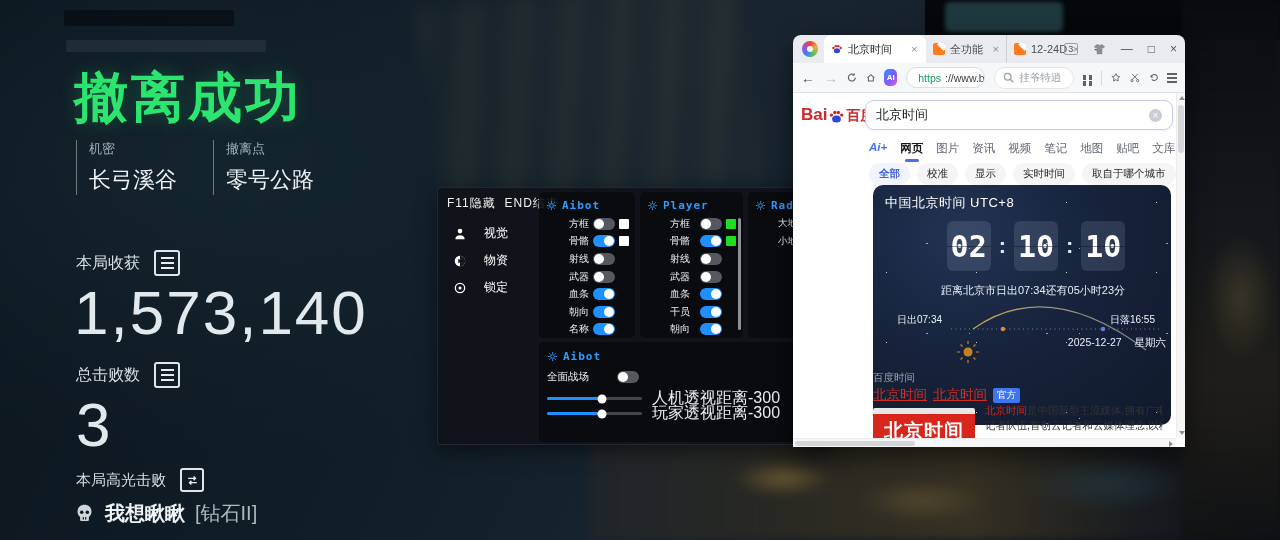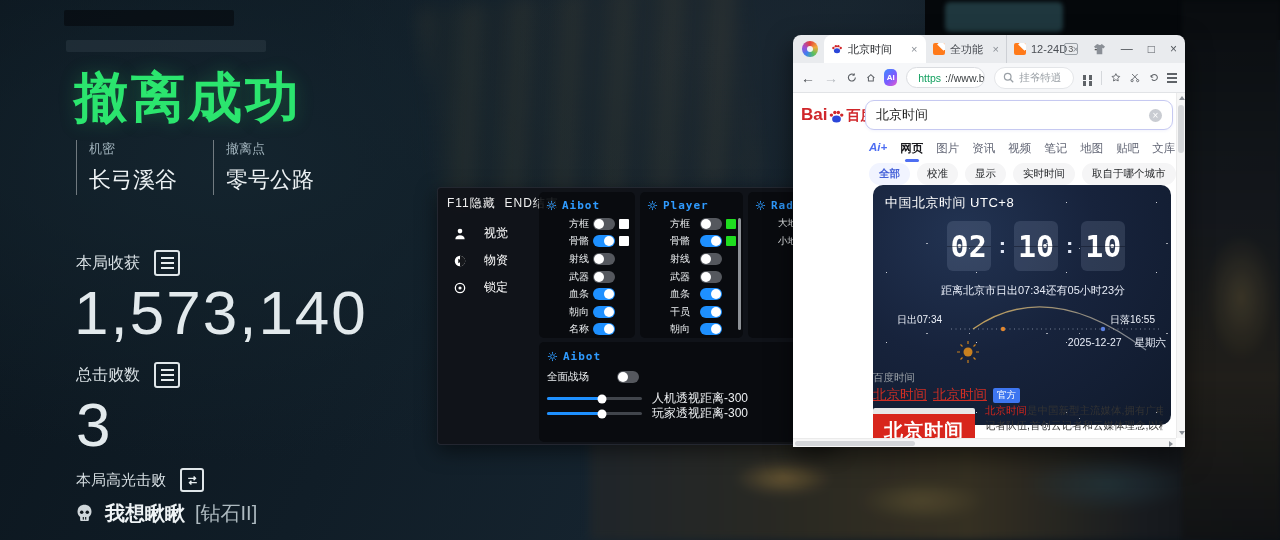--- a/index.html
+++ b/index.html
@@ -76,21 +76,21 @@
   .knob{position:absolute;top:1px;left:1px;width:10px;height:10px;border-radius:50%;background:#fff;}
   .tgl.on .knob{left:auto;right:1px;}
   .sw{width:10px;height:10px;flex:none;border-radius:1px;}
   .c-config{position:absolute;left:101px;top:154px;width:294px;height:100px;background:rgba(8,10,14,.88);border-radius:5px;padding:6px 8px;}
   .cfg-row{display:flex;align-items:center;gap:28px;height:20px;margin:3px 0 4px 0;}
   .cfg-label{font-size:10.5px;color:#eceff1;}
   .srow{display:flex;align-items:center;gap:10px;height:15px;}
   .track{position:relative;width:95px;height:3px;background:#41454c;border-radius:2px;flex:none;}
   .fill{position:absolute;left:0;top:0;height:100%;background:#1e90ff;border-radius:2px;}
   .thumb{position:absolute;top:50%;width:9px;height:9px;background:#fff;border-radius:50%;transform:translate(-50%,-50%);}
-  .slabel{font-size:12px;color:#eceff1;white-space:nowrap;}
+  .slabel{font-size:16px;color:#eceff1;white-space:nowrap;}
   
   .browser{position:absolute;z-index:3;left:793px;top:35px;width:392px;height:412px;border-radius:8px 8px 0 0;
     background:#e9ebee;box-shadow:0 10px 26px rgba(0,0,0,.55);overflow:hidden;}
   .blogo{position:absolute;left:9px;top:6px;width:16px;height:16px;border-radius:50%;
     background:conic-gradient(#e4403a,#f2a93b,#58c15c,#3b7ff2,#a14fd4,#e4403a);}
   .blogo::after{content:"";position:absolute;left:5px;top:5px;width:6px;height:6px;border-radius:50%;background:#f3f4f6;}
   .tabs{position:absolute;left:31px;top:0;display:flex;height:28px;}
   .tab{height:28px;display:flex;align-items:center;gap:5px;padding:0 7px;width:80px;font-size:11px;color:#4b4f55;}
   .tab.active{width:102px;background:#fff;border-radius:8px 8px 0 0;color:#26282c;}
   .tab + .tab{border-left:1px solid #cdd0d5;}

